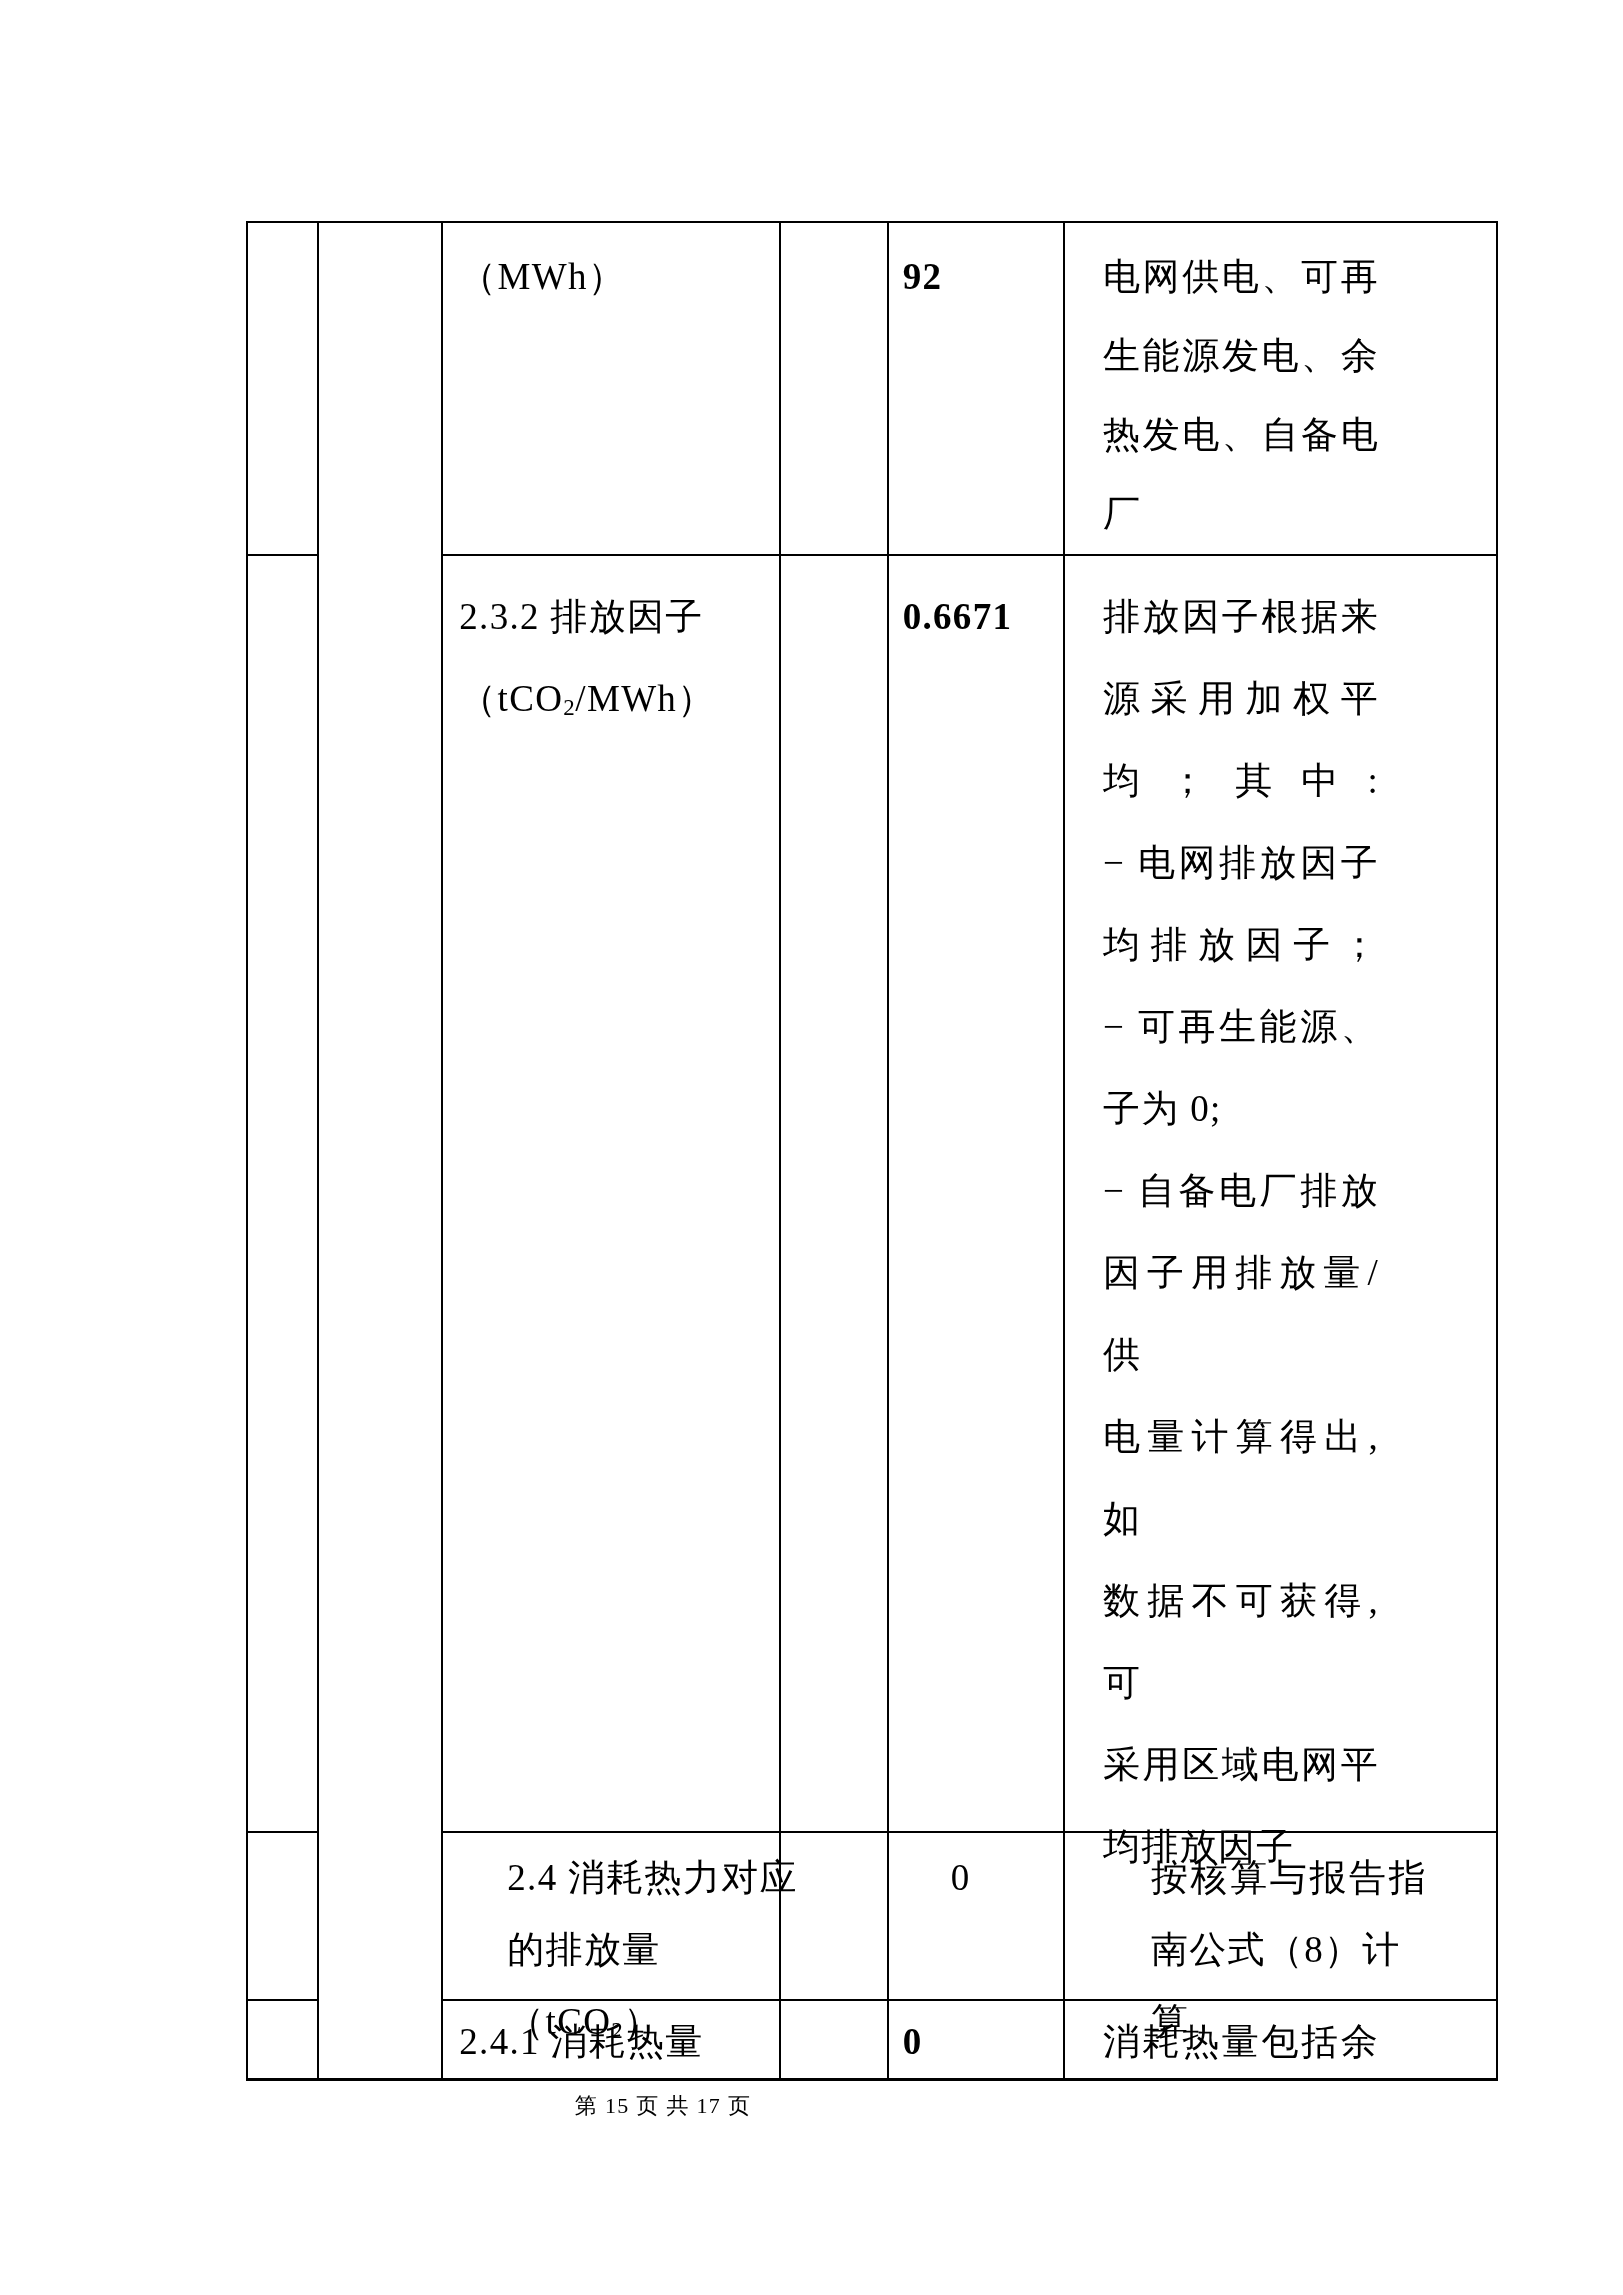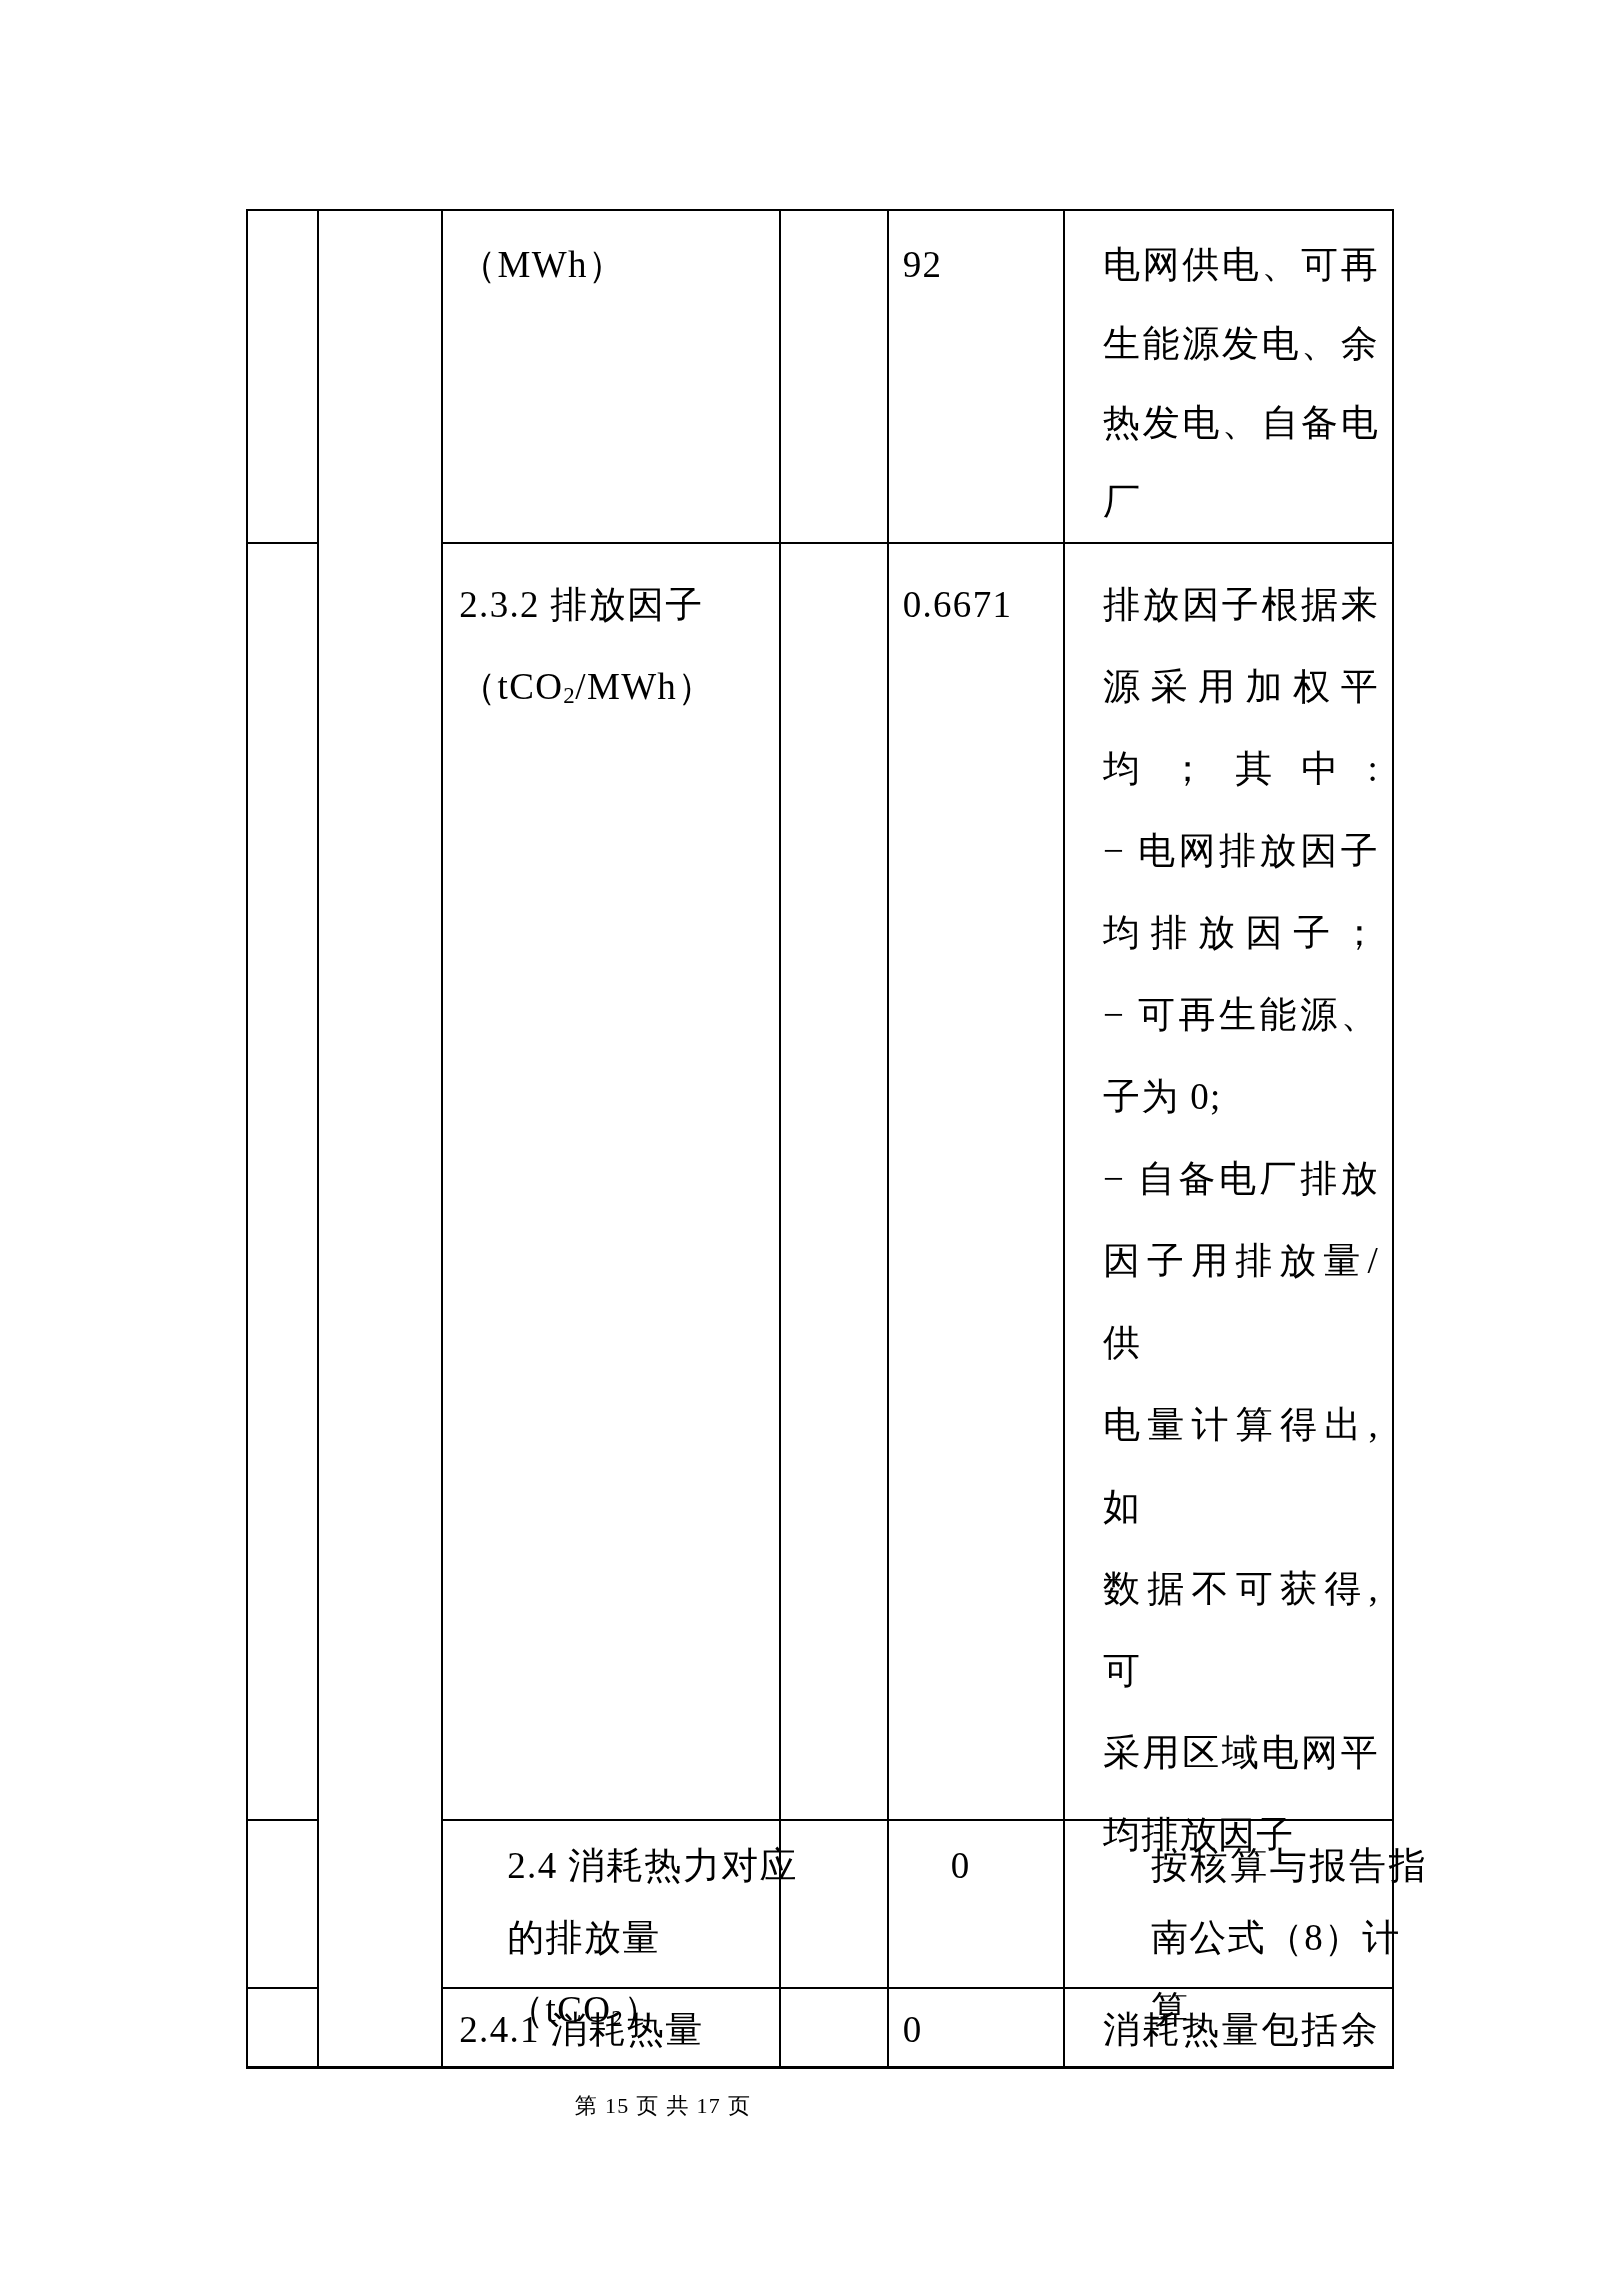--- a/index.html
+++ b/index.html
@@ -2,36 +2,36 @@
 <html style="font-size:10.5px"><head>
 <meta charset="utf-8">
 <style>
   html,body{margin:0;padding:0;}
   body{
     width:1623px;height:2295px;position:relative;background:#ffffff;
     font-family:"Liberation Serif","DejaVu Serif",serif;color:#000;
     overflow:hidden;
   }
   .table{
-    position:absolute;left:246px;top:209px;width:1148px;height:1860px;
+    position:absolute;left:246px;top:221px;width:1252px;height:1860px;
     border:2px solid #000;border-bottom-width:3.3px;box-sizing:border-box;
   }
   .vline{position:absolute;top:0;bottom:0;width:2px;background:#000;}
   .hseg{position:absolute;height:2px;background:#000;}
   .hseg.a{left:0;width:69px;}
   .hseg.b{left:193px;right:0;}
   .cell{
     position:absolute;box-sizing:border-box;
     font-size:37px;letter-spacing:1.3px;line-height:82px;
     padding:19.6px 17px 0 18.3px;
   }
   .param{left:193px;width:338px;}
   .value{left:639px;width:175px;padding-left:15.7px;}
   .remark{left:815px;width:333px;padding-left:40px;}
-  .bold{font-weight:normal;}
+  .bold{font-weight:bold;}
   .r1 .cell{line-height:79px;padding-top:14.4px;}
   .r3cell{line-height:72px;padding-top:9.2px;margin-left:48px;}
   .r4cell{line-height:63px;padding-top:9.2px;}
   .line{white-space:pre-wrap;}
   .jl{text-align:justify;text-align-last:justify;}
   .sub{font-size:0.62em;vertical-align:-0.18em;letter-spacing:0.7px;}
   .footer{
     position:absolute;left:0;top:2091px;width:1326px;
     text-align:center;font-size:22px;letter-spacing:1.3px;
     font-family:"Liberation Serif","DejaVu Serif",serif;

